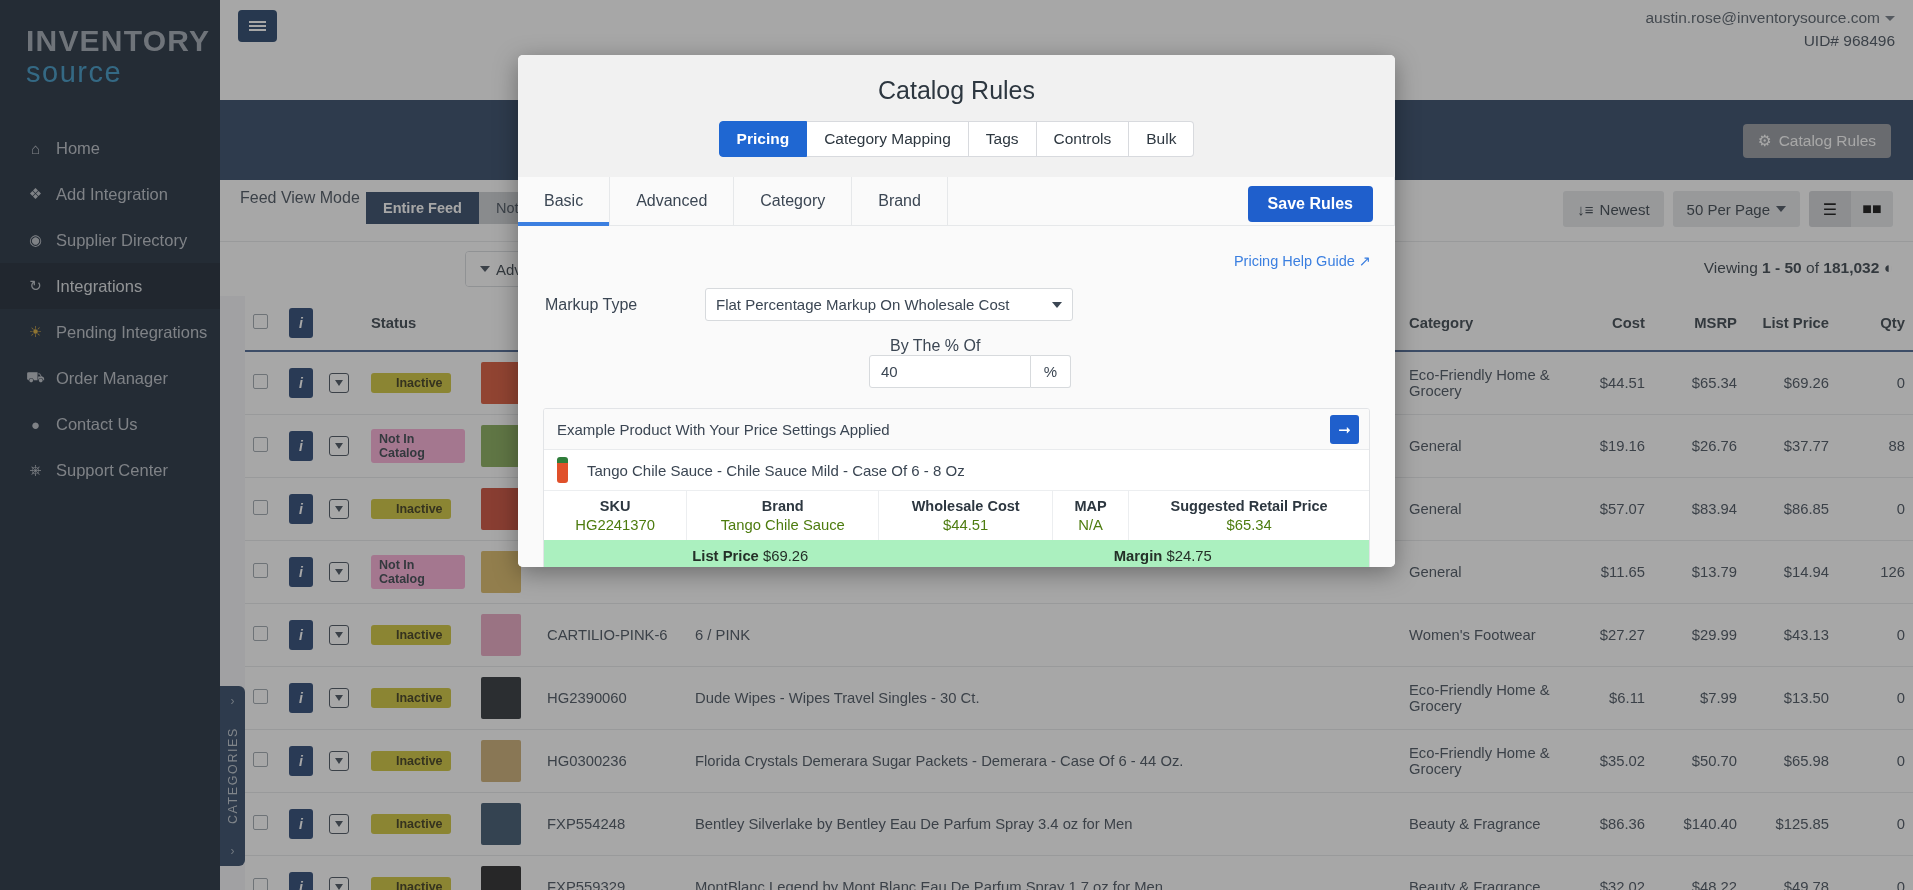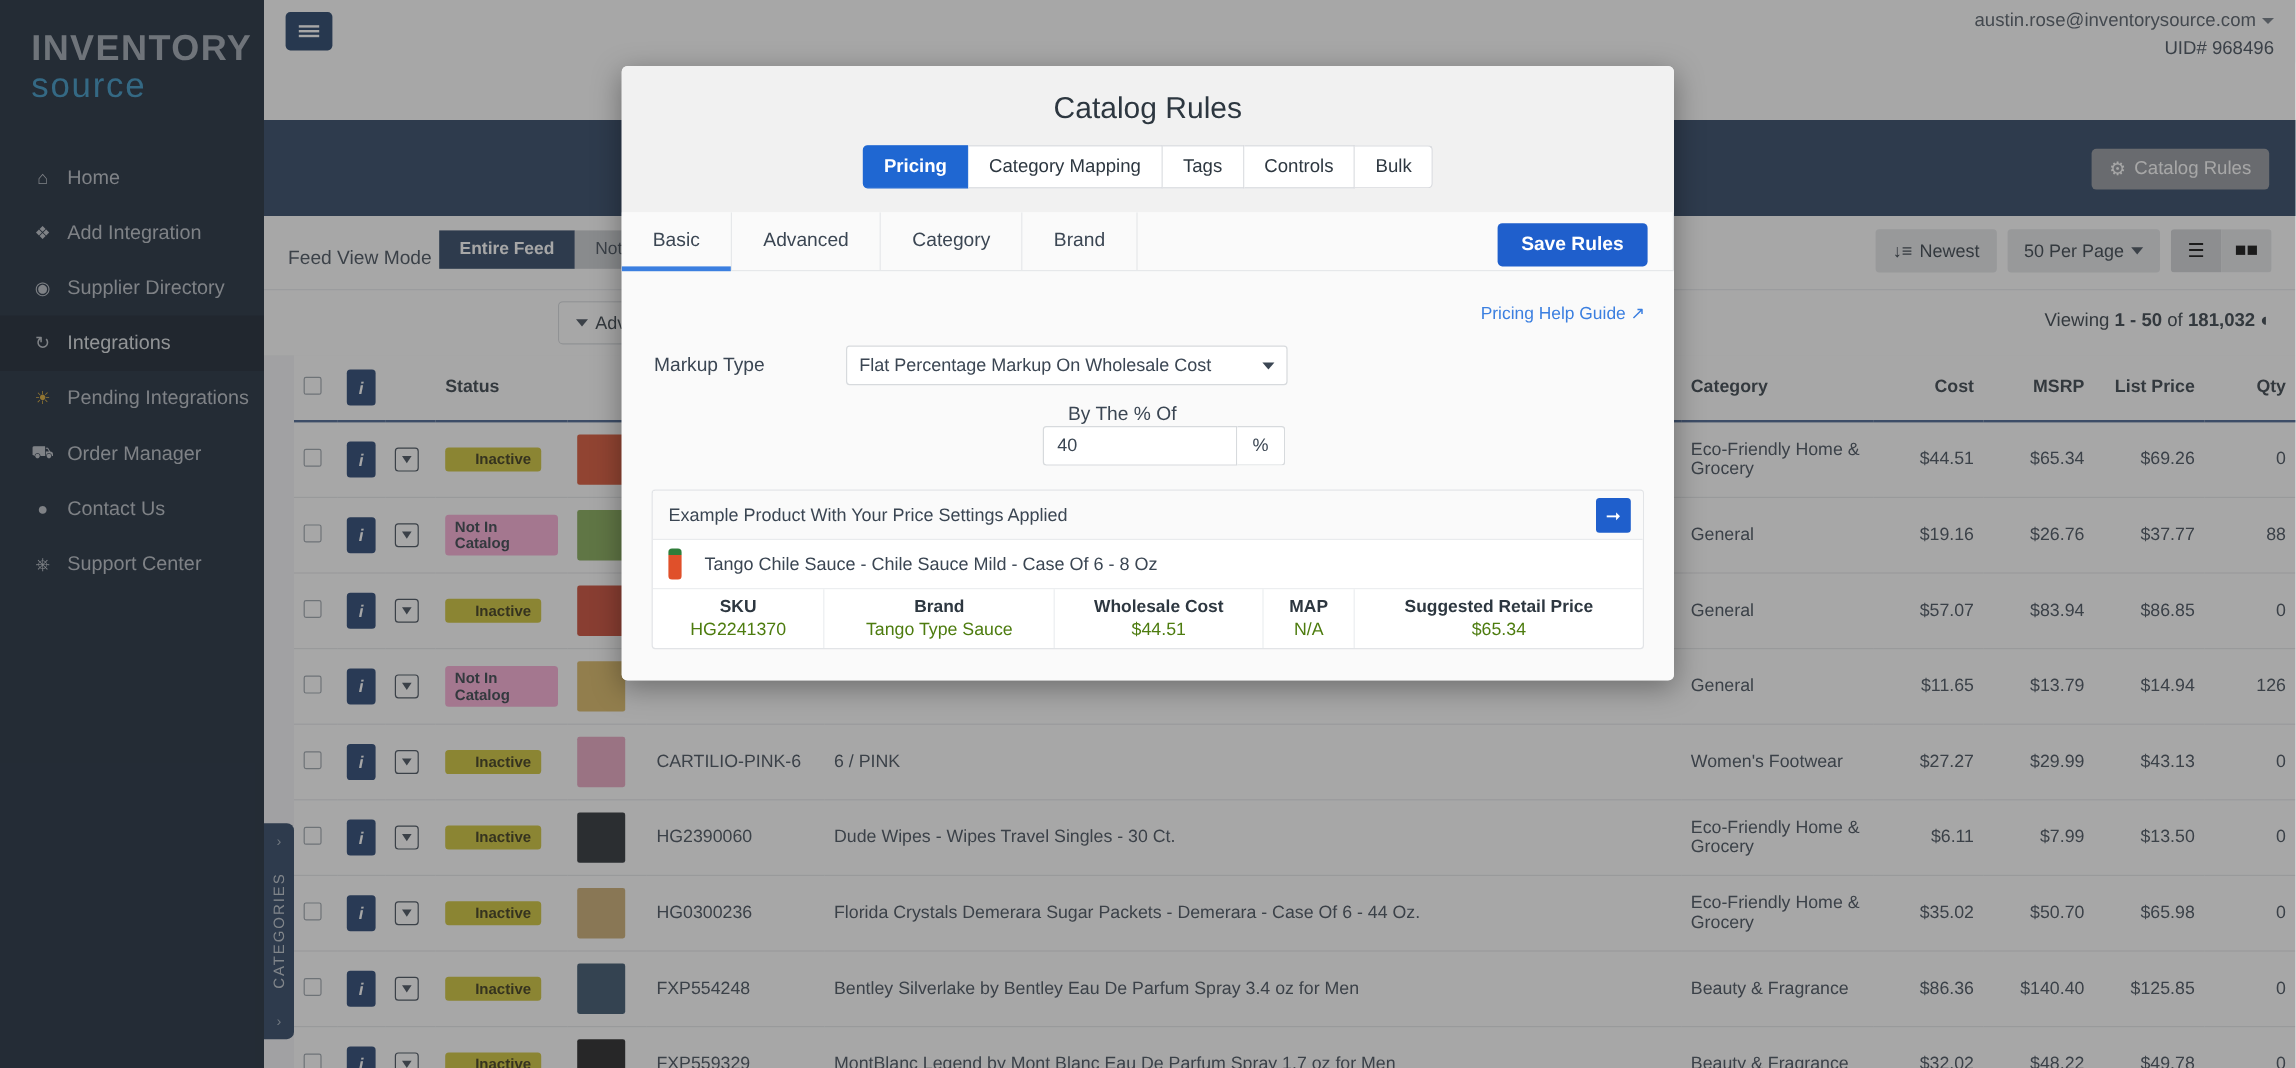--- a/index.html
+++ b/index.html
@@ -76,21 +76,21 @@
     background: #8e9299; color: #fff; border-radius: 4px;
     display: flex; align-items: center; gap: 7px; padding: 0 15px;
     font-size: 15.5px; cursor: pointer;
   }
 
   
   #filterbar {
     position: absolute; left: 220px; top: 180px; width: 1693px; height: 62px;
     background: #fff; border-bottom: 1px solid #e5e8ea;
   }
-  .fvm-label { position: absolute; left: 20px; top: 27px; color: #3b4653; font-size: 16px; }
+  .fvm-label { position: absolute; left: 20px; top: 9px; color: #3b4653; font-size: 16px; }
   .fvm-seg { position: absolute; left: 146px; top: 12px; display: flex; }
   .fvm-seg div { font-size: 14.5px; padding: 8px 17px; cursor: pointer; }
   .fvm-seg .on { background: #233b5b; color: #fff; font-weight: 600; }
   .fvm-seg .off { background: #c9ccd0; color: #3b4653; }
   .right-ctrls { position: absolute; right: 20px; top: 11px; display: flex; gap: 9px; }
   .rc-btn {
     height: 36px; background: #e3e5e8; color: #2d3740; border-radius: 3px;
     display: flex; align-items: center; gap: 6px; padding: 0 14px; font-size: 15px; cursor: pointer;
   }
   .rc-group { display: flex; border-radius: 3px; overflow: hidden; }
@@ -622,30 +622,40 @@
         <span style="display:inline-block;width:11px;height:26px;background:linear-gradient(180deg,#2f7d3a 0 22%,#e0502a 22% 100%);border-radius:3px;"></span>
         <span>Tango Chile Sauce - Chile Sauce Mild - Case Of 6 - 8 Oz</span>
       </div>
       <div class="ex-tbl">
         <div class="col" style="flex:1.1">
           <div class="ch">SKU</div>
           <div class="cv">HG2241370</div>
         </div>
         <div class="col" style="flex:1.5">
           <div class="ch">Brand</div>
-          <div class="cv">Tango Type Sauce</div>
+          <div class="cv">Tango Chile Sauce</div>
         </div>
         <div class="col" style="flex:1.35">
           <div class="ch">Wholesale Cost</div>
           <div class="cv">$44.51</div>
         </div>
         <div class="col" style="flex:0.55">
           <div class="ch">MAP</div>
           <div class="cv">N/A</div>
         </div>
         <div class="col" style="flex:1.9">
           <div class="ch">Suggested Retail Price</div>
           <div class="cv">$65.34</div>
         </div>
       </div>
+      <div class="ex-green">
+        <div>
+          <b>List Price</b>
+          <span>$69.26</span>
+        </div>
+        <div>
+          <b>Margin</b>
+          <span>$24.75</span>
+        </div>
+      </div>
     </div>
   </div>
 </div>
 
 </body></html>

